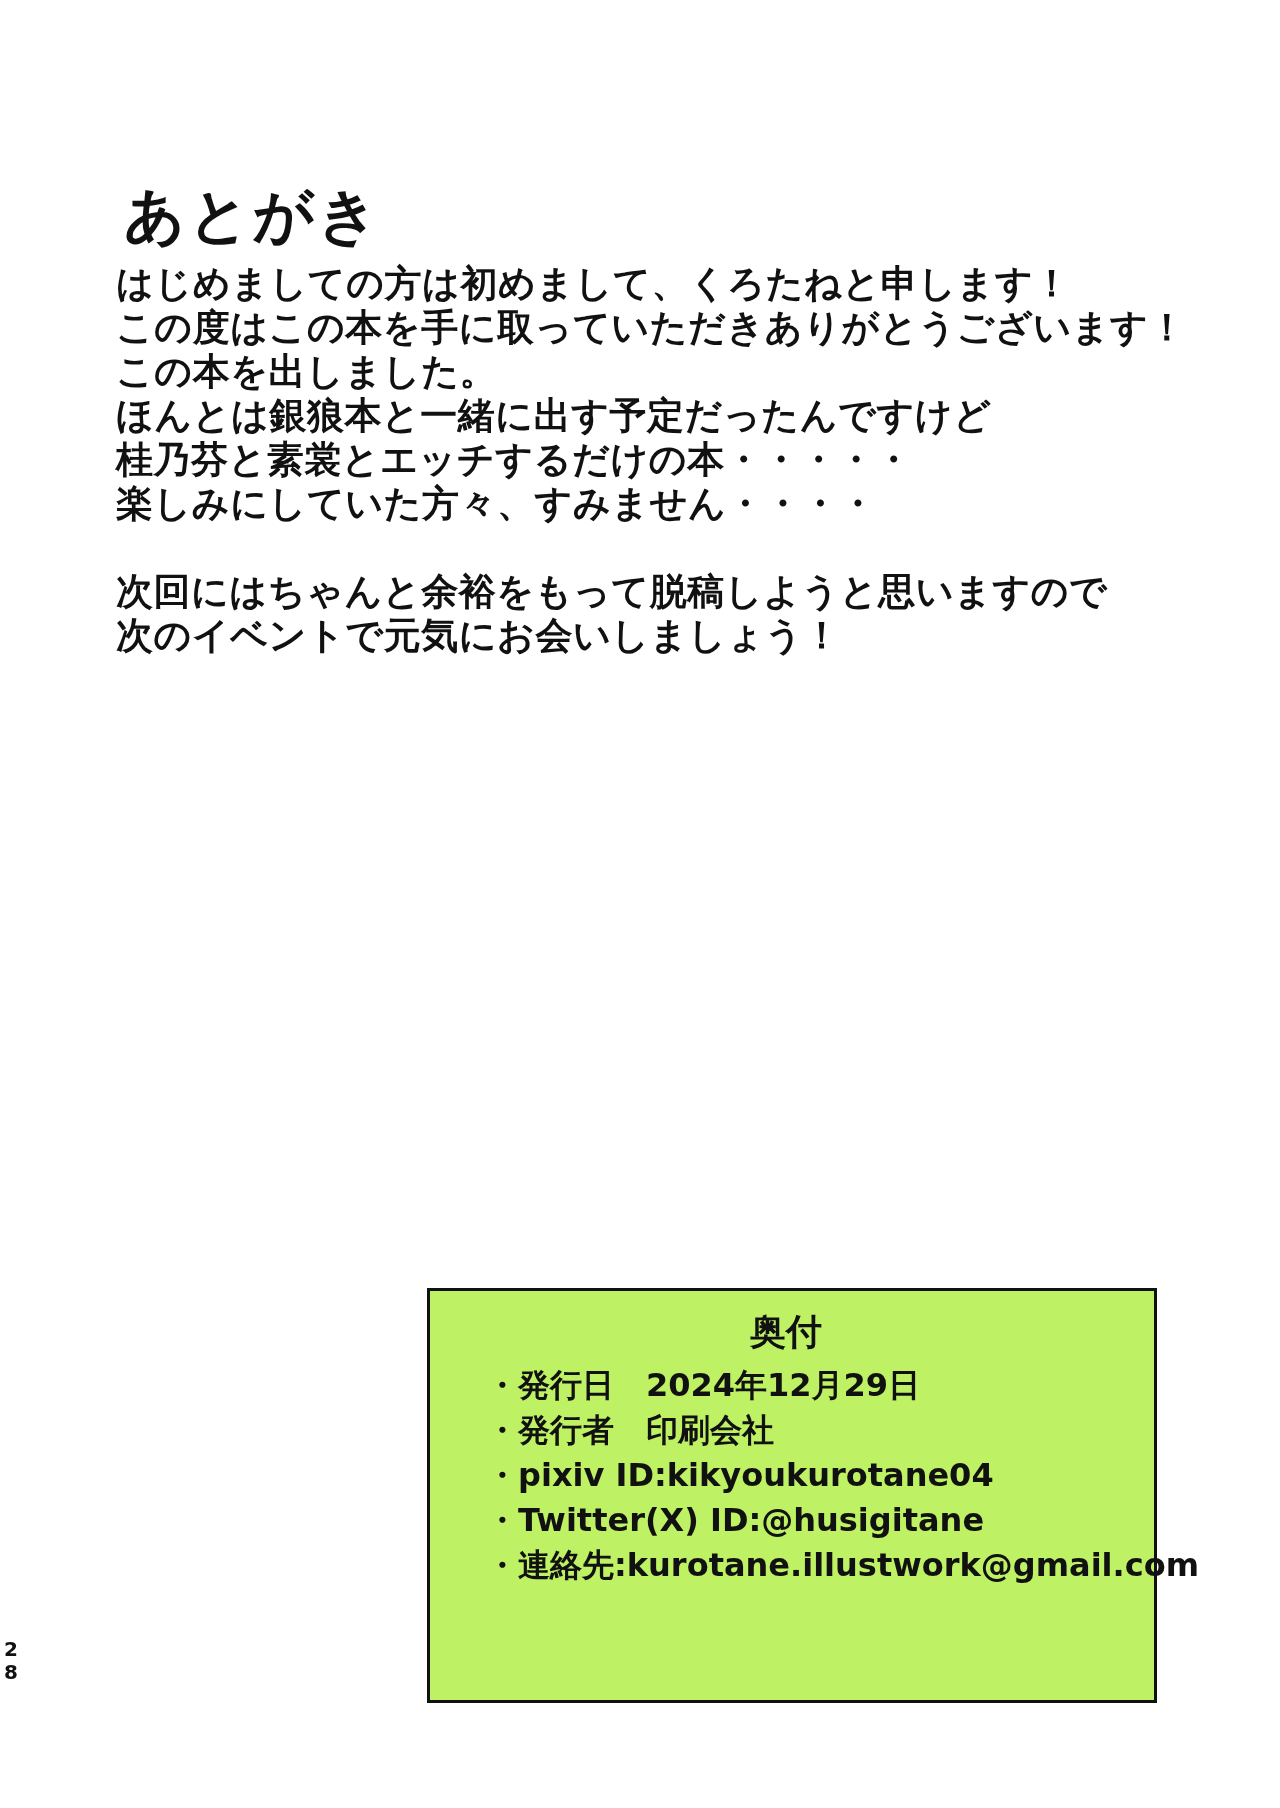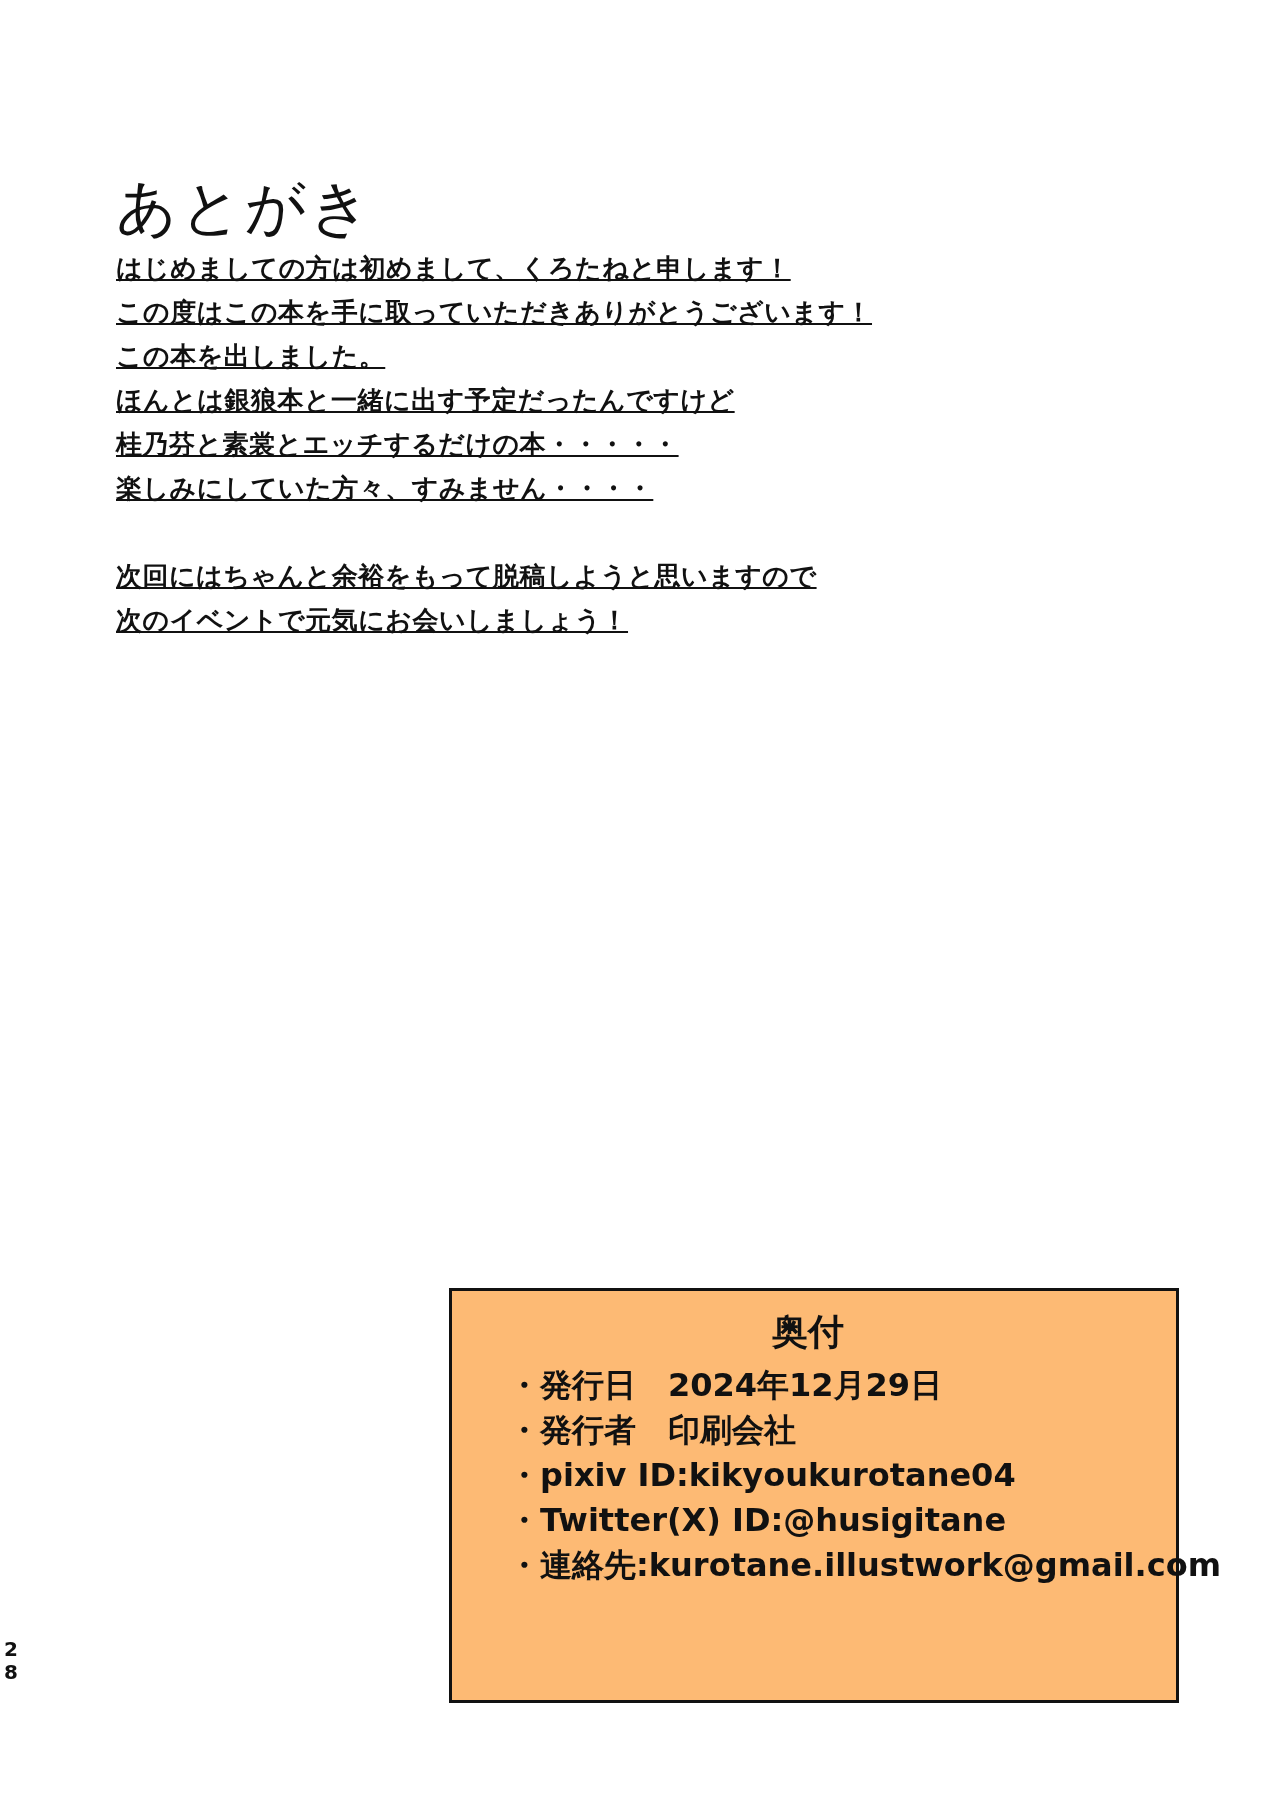--- a/index.html
+++ b/index.html
@@ -21,49 +21,47 @@
     overflow: hidden;
   }
   
   .afterword {
     position: absolute;
     left: 116px;
     top: 168px;
     width: 1060px;
   }
   .afterword-title {
-    margin: 0;
+    margin: 8px;
     font-size: 60px;
-    font-weight: normal;
+    font-weight: bold;
     line-height: 78px;
     letter-spacing: 3px;
   }
   .afterword-body {
-    font-size: 26px;
+    font-size: 37px;
     font-weight: 600;
     letter-spacing: 0.5px;
-    text-decoration: underline;
   }
   .text-line {
     min-height: 44px;
     line-height: 44px;
     white-space: pre;
   }
   
   .colophon {
     position: absolute;
     left: 427px;
     top: 1288px;
     width: 730px;
     height: 415px;
     border: 3px solid #111111;
     box-sizing: border-box;
     padding: 16px 18px 9px 56px;
-    background: #fdba74;
-    margin-left: 22px;
+    background: #bef264;
   }
   .colophon-heading {
     font-size: 36px;
     font-weight: bold;
     line-height: 50px;
     text-align: center;
     padding-right: 50px;
     margin-bottom: 6px;
   }
   .colophon-line {

